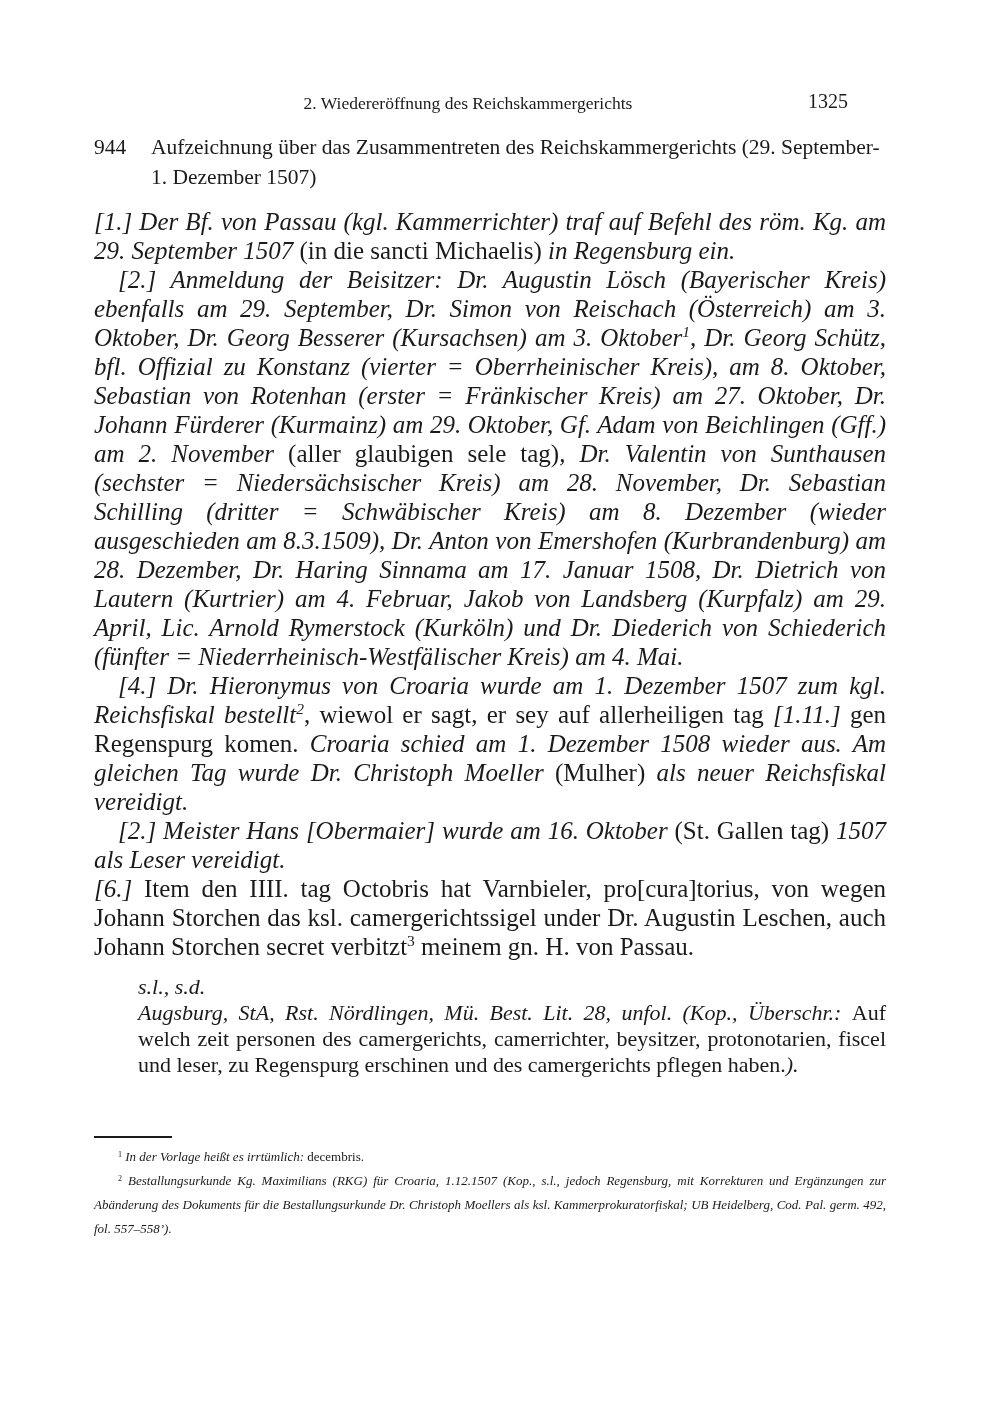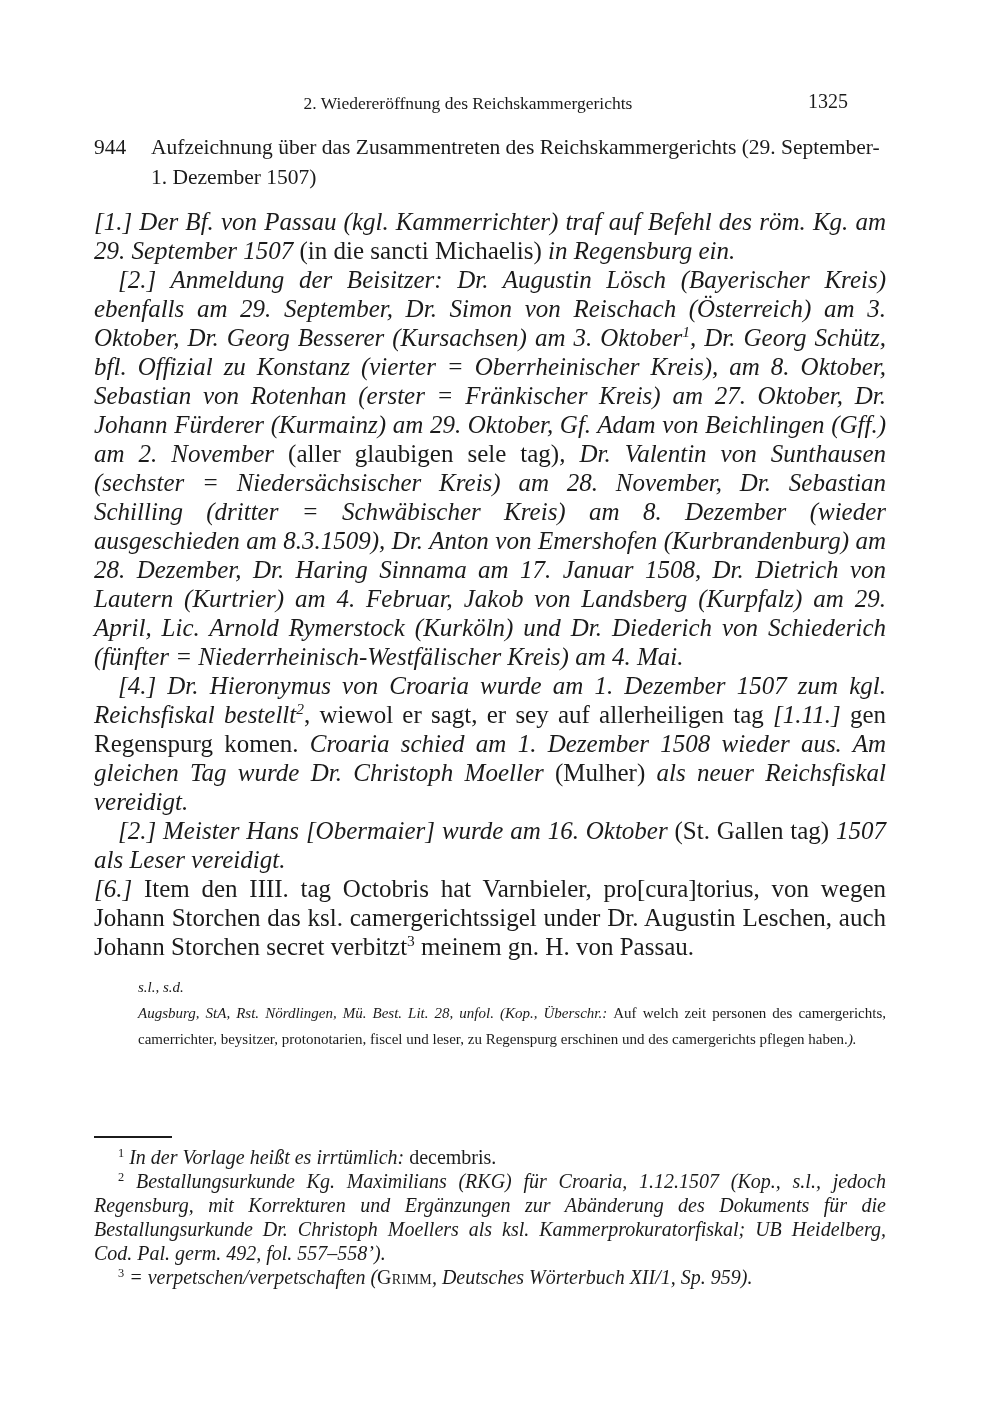--- a/index.html
+++ b/index.html
@@ -50,37 +50,37 @@
   .body-text{
     font-size:25px;
     line-height:29px;
   }
   .body-para{margin:0;text-align:justify;}
   .body-para.indented{text-indent:24px;}
   
   .source-block{
     margin-left:44px;
     margin-top:13px;
-    font-size:15px;
+    font-size:22px;
     line-height:26px;
   }
   .source-para{margin:0;text-align:justify;}
   
   .footnotes{
     position:absolute;
     left:94px;top:1136px;
     width:792px;
   }
   .fn-separator{
     width:78px;height:0;
     border-top:2px solid #1b1b1b;
     margin-bottom:7px;
   }
   .footnotes-list{
-    font-size:20px;
+    font-size:13px;
     line-height:24px;
   }
   .footnote{margin:0;text-align:justify;text-indent:24px;}
   
   .run-i{font-style:italic;}
   .run-r{font-style:normal;}
   .run-sc{font-style:normal;font-variant:small-caps;letter-spacing:0.3px;}
   .run-sup{font-size:0.62em;position:relative;top:-0.55em;line-height:0;}
 </style>
 </head>
@@ -112,16 +112,15 @@
         <p class="source-para"><span class="run-i">Augsburg, StA, Rst. Nördlingen, Mü. Best. Lit. 28, unfol. (Kop., Überschr.: </span><span class="run-r">Auf welch zeit personen des camergerichts, camerrichter, beysitzer, protonotarien, fiscel und leser, zu Regenspurg erschinen und des camergerichts pflegen haben.</span><span class="run-i">).</span></p>
       </div>
 
   </div>
 
   <div class="footnotes">
     <div class="fn-separator"></div>
     <div class="footnotes-list">
         <p class="footnote indented"><span class="run-sup run-r">1</span><span class="run-i"> In der Vorlage heißt es irrtümlich: </span><span class="run-r">decembris.</span></p>
         <p class="footnote indented"><span class="run-sup run-r">2</span><span class="run-i"> Bestallungsurkunde Kg. Maximilians (RKG) für Croaria, 1.12.1507 (Kop., s.l., jedoch Regensburg, mit Korrekturen und Ergänzungen zur Abänderung des Dokuments für die Bestallungsurkunde Dr. Christoph Moellers als ksl. Kammerprokuratorfiskal; UB Heidelberg, Cod. Pal. germ. 492, fol. 557–558’).</span></p>
-        <p class="footnote indented"><span class="run-sup run-r">3</span><span class="run-i"> = verpetschen/verpetschaften (</span><span class="run-sc">Grimm</span><span class="run-i">, Deutsches Wörterbuch XII/1, Sp. 959).</span></p>
       </div>
   </div>
 </div>
 
 </body></html>

